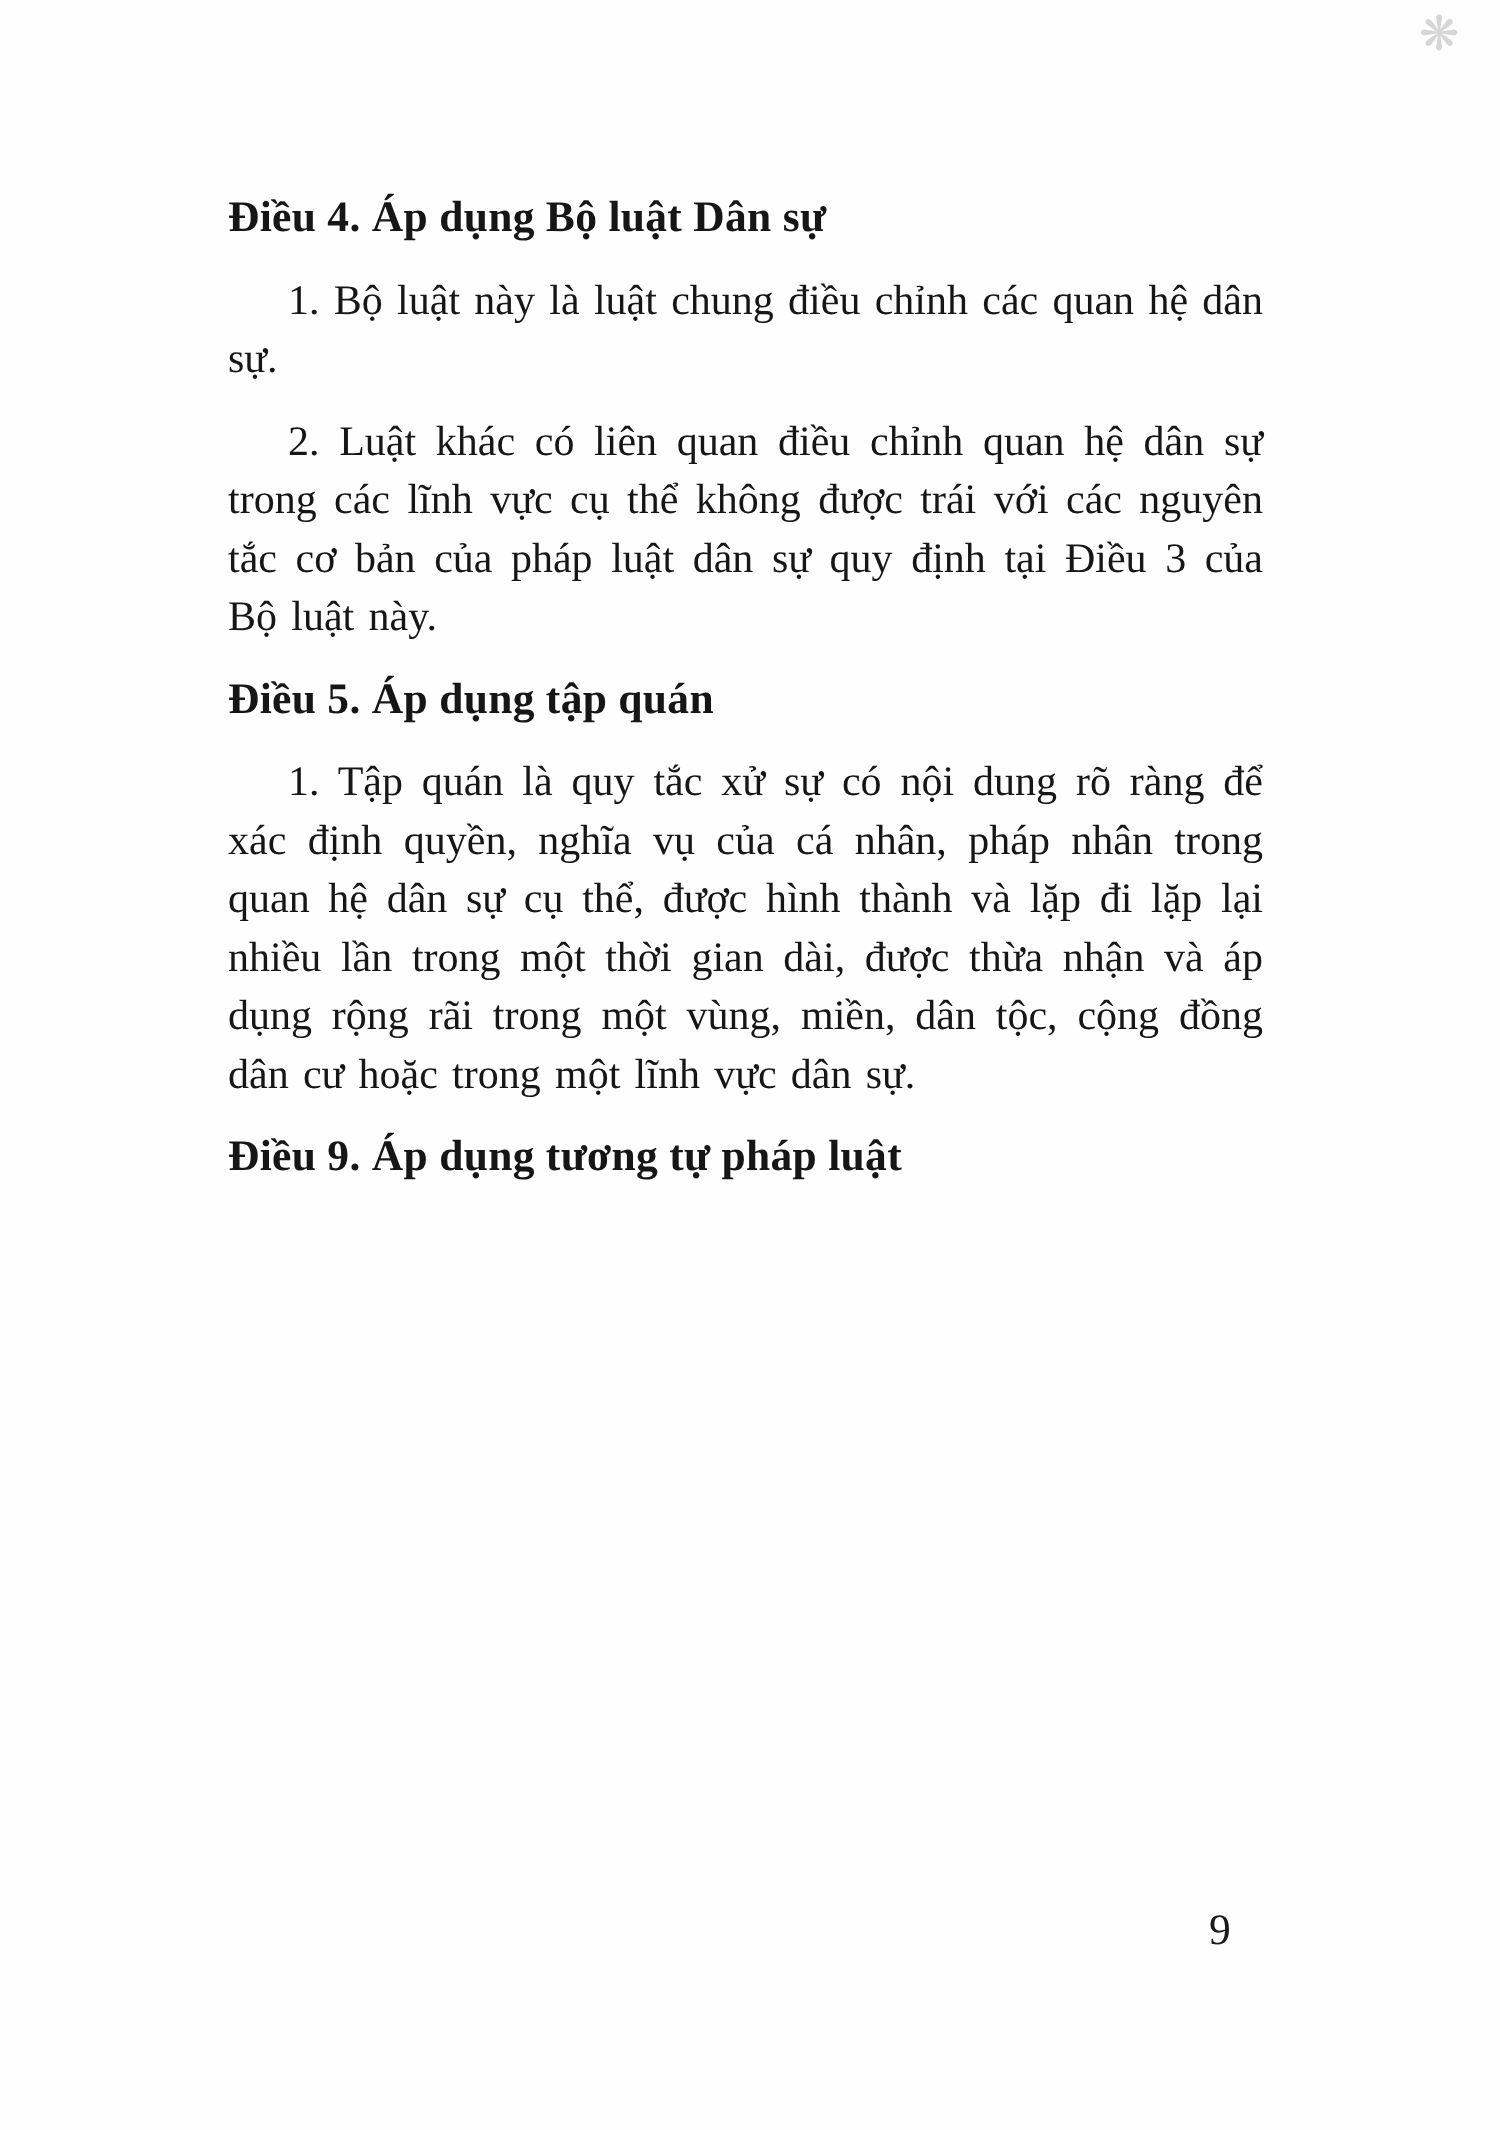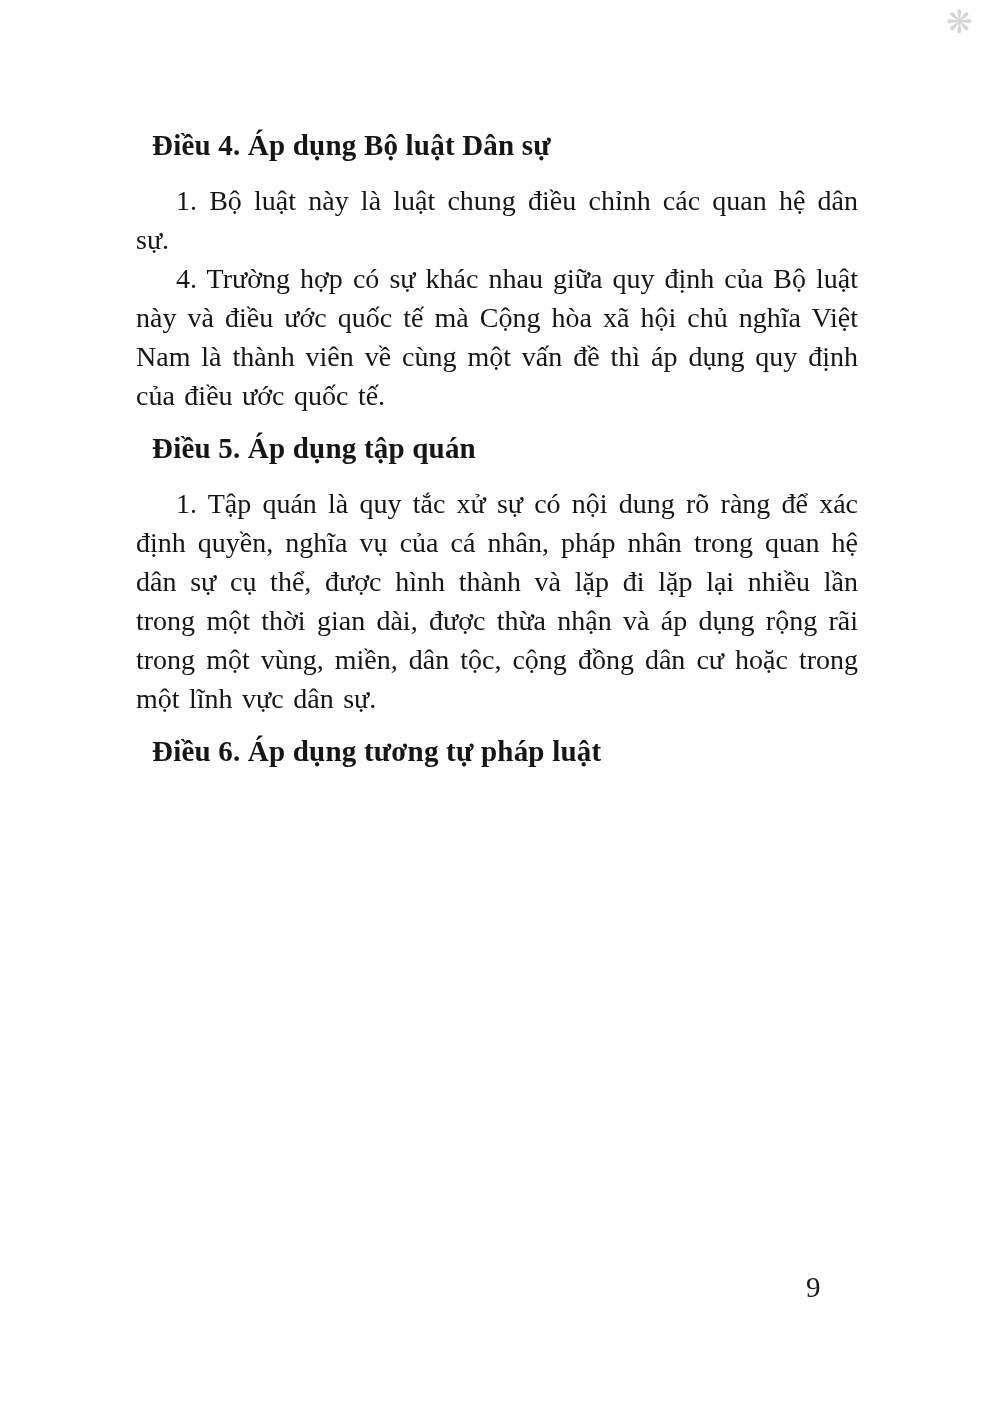--- a/index.html
+++ b/index.html
@@ -41,21 +41,21 @@
     font-size: 29px;
     line-height: 39px;
     font-weight: bold;
     margin: 14px 0 16px 16px;
     letter-spacing: 0.2px;
     white-space: nowrap;
   }
   .content p {
     font-size: 28px;
     line-height: 39px;
-    margin: 0;
+    margin: 16px;
     text-align: justify;
     text-indent: 40px;
     word-spacing: 2.5px;
   }
   .page-number {
     position: absolute;
     left: 806px;
     top: 1268px;
     font-size: 29px;
     line-height: 39px;
@@ -67,29 +67,29 @@
 
 <div class="page">
 
   <span class="deco-flower">❋</span>
 
   <main class="content">
 
     <section>
       <h2>Điều 4. Áp dụng Bộ luật Dân sự</h2>
       <p>1. Bộ luật này là luật chung điều chỉnh các quan hệ dân sự.</p>
-      <p>4. Trường hợp có sự khác nhau giữa quy định của Bộ luật này và điều ước quốc tế mà Cộng hòa xã hội chủ nghĩa Việt Nam là thành viên về cùng một vấn đề thì áp dụng quy định của điều ước quốc tế.</p>
+      <p>2. Luật khác có liên quan điều chỉnh quan hệ dân sự trong các lĩnh vực cụ thể không được trái với các nguyên tắc cơ bản của pháp luật dân sự quy định tại Điều 3 của Bộ luật này.</p>
     </section>
 
     <section>
       <h2>Điều 5. Áp dụng tập quán</h2>
       <p>1. Tập quán là quy tắc xử sự có nội dung rõ ràng để xác định quyền, nghĩa vụ của cá nhân, pháp nhân trong quan hệ dân sự cụ thể, được hình thành và lặp đi lặp lại nhiều lần trong một thời gian dài, được thừa nhận và áp dụng rộng rãi trong một vùng, miền, dân tộc, cộng đồng dân cư hoặc trong một lĩnh vực dân sự.</p>
     </section>
 
     <section>
-      <h2>Điều 6. Áp dụng tương tự pháp luật</h2>
+      <h2>Điều 9. Áp dụng tương tự pháp luật</h2>
     </section>
 
   </main>
 
   <div class="page-number">9</div>
 
 </div>
 
 </body></html>

